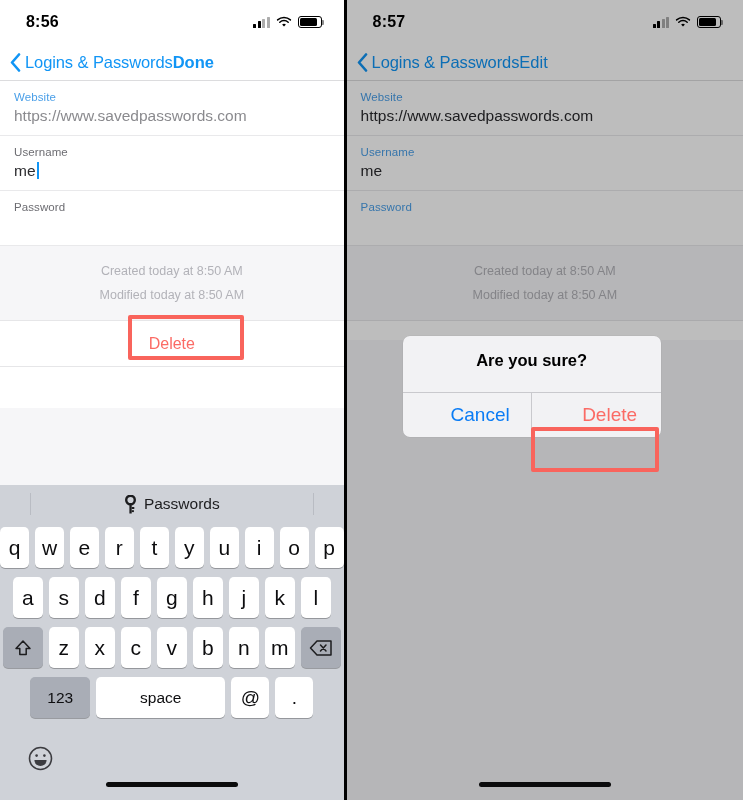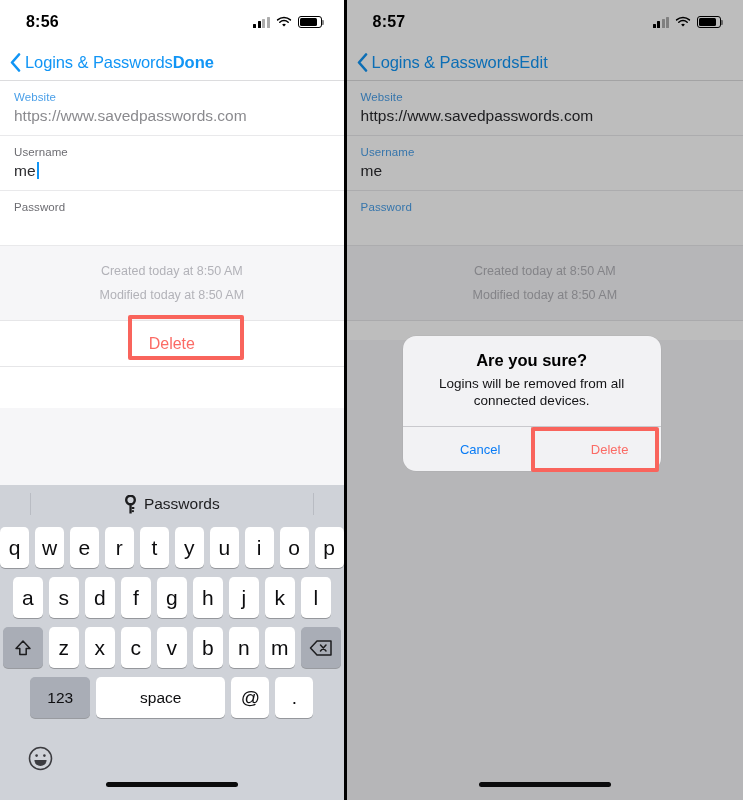--- a/index.html
+++ b/index.html
@@ -131,30 +131,30 @@
   }
 
   
   .dim-overlay {
     position:absolute; inset:0; background: rgba(0,0,0,.26); pointer-events:none;
   }
   .right-body { position:absolute; inset:0; background:#fff; }
   .right-blank { position:absolute; left:0; right:0; top: 340px; bottom:0; background:#f6f6f8; }
   .alert {
     position:absolute; left: 56px; top: 336px; width: 258px;
-    background:#f2f2f4; border-radius: 13px; overflow:hidden;
+    background:#f2f2f4; border-radius: 7px; overflow:hidden;
     box-shadow: 0 0 0 .5px rgba(0,0,0,.05);
   }
   .alert-head { padding: 15px 22px 17px; text-align:center; }
   .alert-title { font-size: 16.5px; font-weight: bold; color:#000; margin-bottom: 5px; }
   .alert-msg { font-size: 13.5px; line-height: 17px; color:#141416; }
   .alert-actions { display:flex; border-top: .8px solid #c9c9cd; }
   .alert-btn {
     flex: 1 1 50%; height: 44px; display:flex; align-items:center; justify-content:center;
-    font-size: 13px; cursor:pointer;padding-left:27px;
+    font-size: 19px; cursor:pointer;padding-left:27px;
   }
   .alert-btn.cancel { color:#0a7cf5; border-right: .8px solid #c9c9cd; }
   .alert-btn.destructive { color:#fb6b65; }
   .home-ind-right {
     position:absolute; left: 50%; transform: translateX(-50%); bottom: 13px;
     width: 132px; height: 5px; border-radius: 3px; background:#0b0b0c;
   }
 </style>
 </head>
 <body>
@@ -353,21 +353,20 @@
       </div>
 
       <div class="right-blank"></div>
     </div>
 
     <div class="dim-overlay"></div>
 
     <div class="alert">
       <div class="alert-head">
         <div class="alert-title">Are you sure?</div>
-        <div class="alert-msg">Logins will be removed from all connected devices.</div>
       </div>
       <div class="alert-actions">
         <div class="alert-btn cancel">Cancel</div>
         <div class="alert-btn destructive">Delete</div>
       </div>
     </div>
     <div class="highlight-box" style="left:184px; top:427px; width:128px; height:45px;"></div>
 
     <div class="home-ind-right"></div>
   </div>

